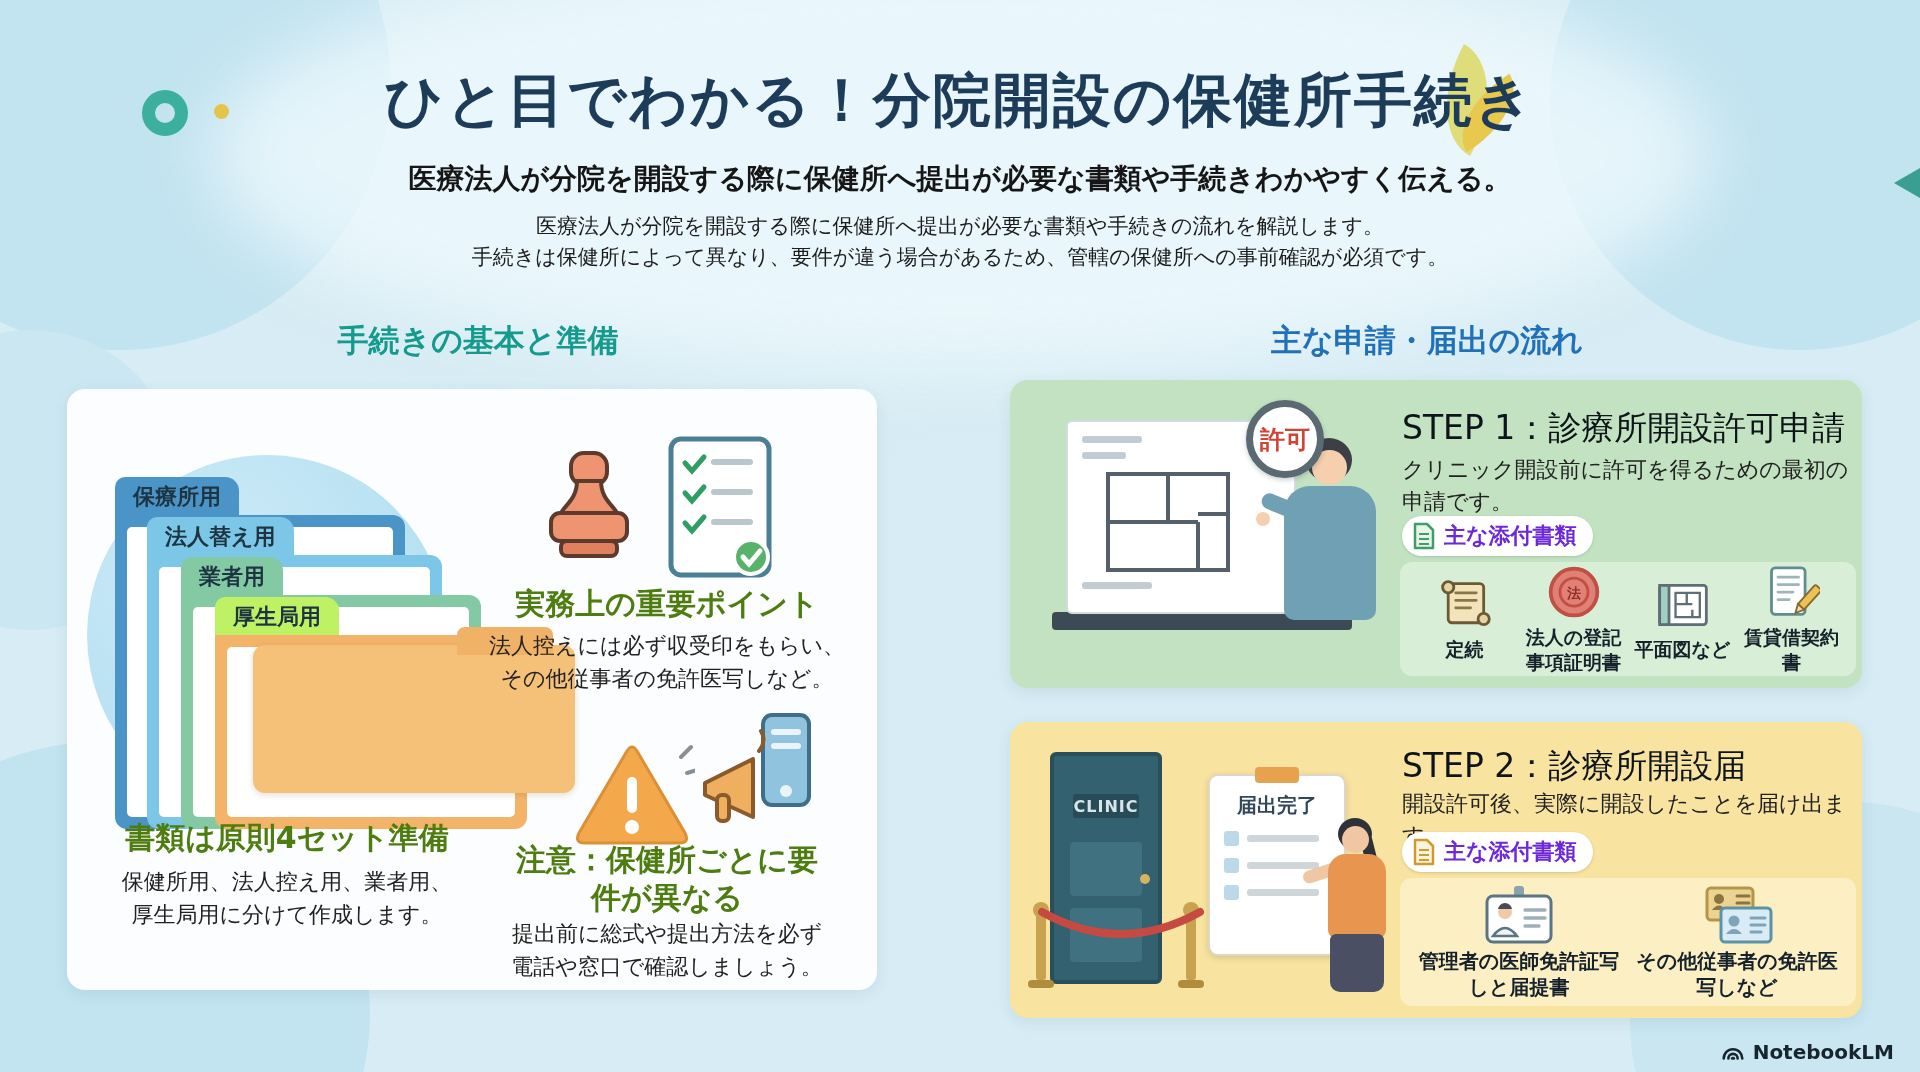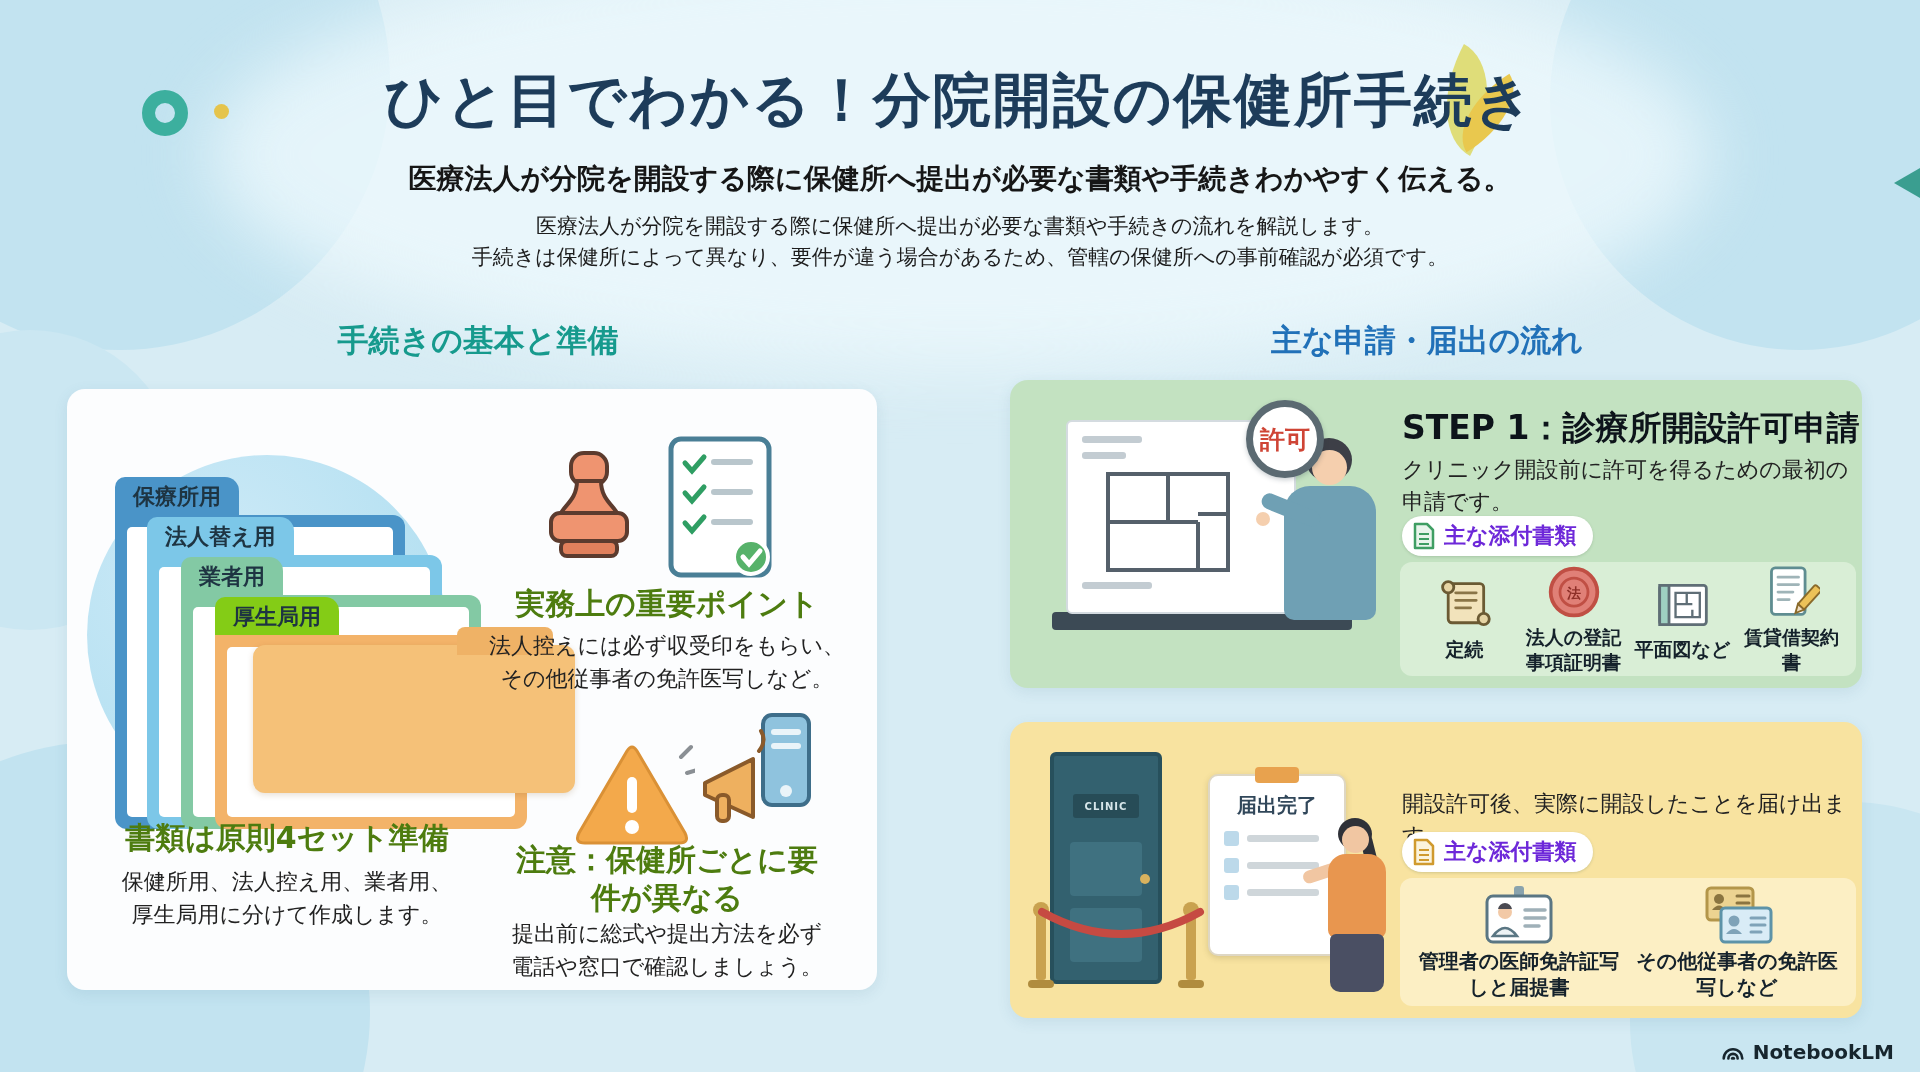--- a/index.html
+++ b/index.html
@@ -72,21 +72,21 @@
   .caution-heading { left:435px; top:452px; width:330px; }
   .caution-body    { left:440px; top:528px; width:320px; }
 
   .icon-abs { position:absolute; }
 
   
   .card-step { position:absolute; left:1010px; width:852px; border-radius:18px;
                box-shadow:0 4px 14px rgba(70,120,150,.12); }
   .card-step1 { top:380px; height:308px; }
   .card-step2 { top:722px; height:296px; }
-  .step-heading { position:absolute; left:392px; font-size:33px; font-weight:700; color:#0d141a;text-align:right; }
+  .step-heading { position:absolute; left:392px; font-size:33px; font-weight:400; color:#0d141a;text-align:right; }
   .step-body    { position:absolute; left:392px; font-size:22px; font-weight:500; color:#222; line-height:1.45; }
   .s1-heading { top:26px; }  .s1-body { top:74px; width:465px; }
   .s2-heading { top:22px; }  .s2-body { top:66px; width:462px; }
   .badge { position:absolute; left:392px; display:inline-flex; align-items:center; gap:8px;
            background:#fff; border-radius:22px; padding:5px 16px 5px 10px;
            font-size:22px; font-weight:700; color:#6d28d9; box-shadow:0 1px 3px rgba(60,90,60,.2); }
   .s1-badge { top:136px; } .s2-badge { top:110px; }
   .panel { position:absolute; left:390px; border-radius:12px; display:flex;
            align-items:center; justify-content:space-around; padding:8px 10px; }
   .s1-panel { top:182px; width:456px; height:114px; }
@@ -110,21 +110,21 @@
   .p1-body { position:absolute; left:274px; top:106px; width:92px; height:134px; background:#6fa0b4;
              border-radius:26px 26px 10px 10px; }
   .p1-arm  { position:absolute; left:250px; top:122px; width:62px; height:16px; background:#6fa0b4;
              border-radius:10px; transform:rotate(22deg); }
   .p1-hand { position:absolute; left:246px; top:132px; width:14px; height:14px; border-radius:50%; background:#f5cfae; }
 
   
   .s2-door { position:absolute; left:40px; top:30px; width:112px; height:232px; background:#33616f;
              border:4px solid #27505c; border-radius:6px; }
   .s2-door-sign { position:absolute; left:50%; top:38px; transform:translateX(-50%); width:66px; height:24px;
-             background:#274c57; border-radius:3px; color:#d7e6ea; font-size:10px; font-weight:700;
+             background:#274c57; border-radius:3px; color:#d7e6ea; font-size:16px; font-weight:700;
              display:flex; align-items:center; justify-content:center; letter-spacing:1px; }
   .s2-door-panel { position:absolute; left:16px; right:16px; height:54px; background:#3f7180; border-radius:4px; }
   .dp1 { top:86px; } .dp2 { top:152px; }
   .s2-knob { position:absolute; right:8px; top:118px; width:10px; height:10px; border-radius:50%; background:#d8b25e; }
   .post { position:absolute; width:10px; height:66px; background:#c9a24f; border-radius:3px; }
   .post::before { content:""; position:absolute; left:-3px; top:-12px; width:16px; height:16px;
                   border-radius:50%; background:#c9a24f; }
   .post::after  { content:""; position:absolute; left:-8px; bottom:-8px; width:26px; height:8px;
                   border-radius:4px; background:#b08c3e; }
   .post1 { left:26px; top:192px; } .post2 { left:176px; top:192px; }
@@ -192,21 +192,21 @@
         <div class="fpaper"></div>
       </div>
     </div>
     <div class="folder f3">
       <div class="ftab" style="background-color: rgb(131, 201, 164);">業者用</div>
       <div class="fbody" style="background-color: rgb(131, 201, 164);">
         <div class="fpaper"></div>
       </div>
     </div>
     <div class="folder f4">
-      <div class="ftab" style="background-color: #84cc16;">厚生局用</div>
+      <div class="ftab" style="background-color: #bef264;">厚生局用</div>
       <div class="fbody" style="background-color: rgb(243, 179, 105);">
         <div class="fpaper"></div>
       </div>
     </div>
     <div class="folder-front"></div>
 
     <div class="lc-heading sets-heading">書類は原則4セット準備</div>
     <div class="lc-body sets-body">保健所用、法人控え用、業者用、厚生局用に分けて作成します。</div>
 
     <svg class="icon-abs" style="left:452px; top:58px;" width="140" height="138" viewBox="0 0 140 138">
@@ -352,20 +352,21 @@
           <div class="chk-line"></div>
         </div>
     </div>
     <div class="p2-tail"></div>
     <div class="p2-hair"></div>
     <div class="p2-head"></div>
     <div class="p2-arm"></div>
     <div class="p2-body"></div>
     <div class="p2-skirt"></div>
 
+    <div class="step-heading s2-heading">STEP 2：診療所開設届</div>
     <div class="step-body s2-body">開設許可後、実際に開設したことを届け出ます。</div>
 
     <div class="badge s2-badge">
       <svg width="24" height="28" viewBox="0 0 24 28">
         <path d="M3 2 h12 l6 6 v18 h-18 z" fill="#fbf3dc" stroke="#d09a2e" stroke-width="2.5" stroke-linejoin="round"></path>
         <path d="M7 12 h10 M7 17 h10 M7 22 h10" stroke="#d09a2e" stroke-width="2"></path>
       </svg>
       <span>主な添付書類</span>
     </div>
 

